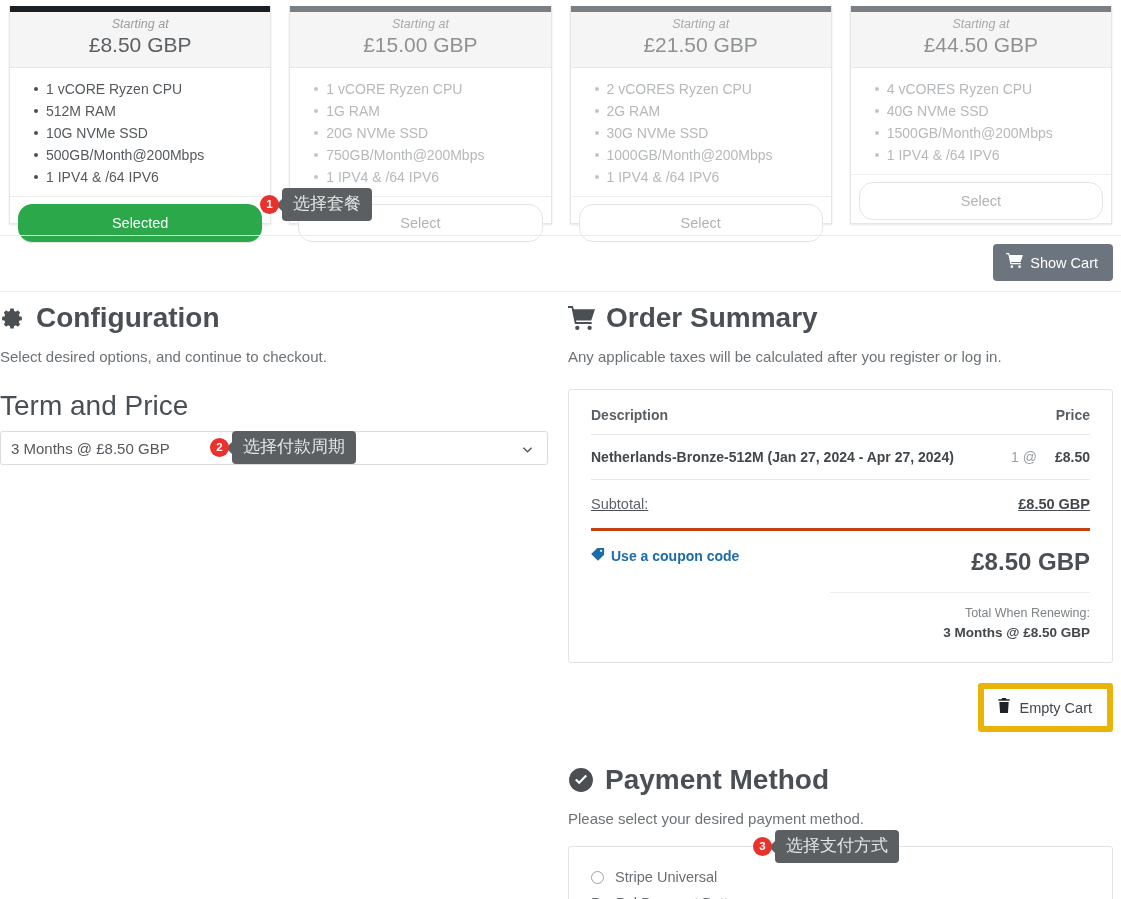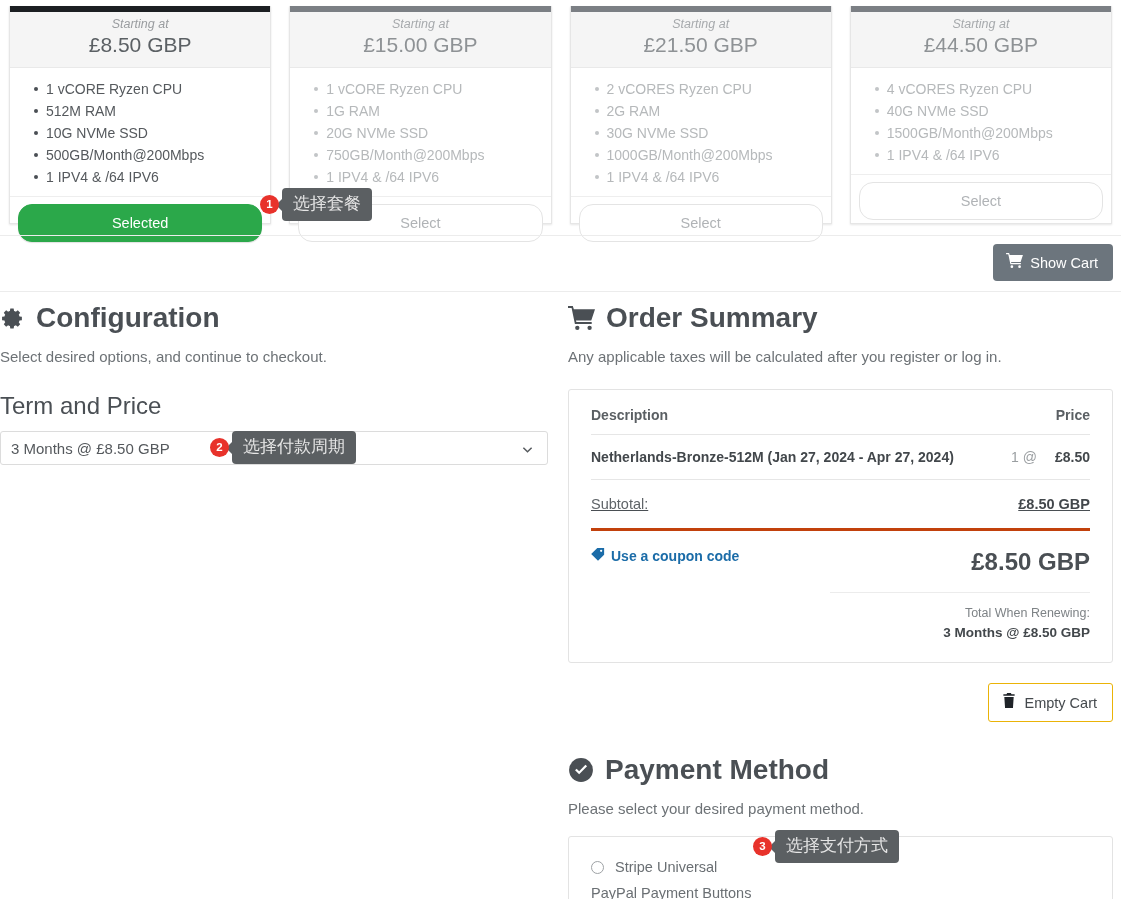--- a/index.html
+++ b/index.html
@@ -156,21 +156,21 @@
   h2.sec-title .ic { display: inline-flex; align-items: center; }
   .sec-sub {
     margin: 11px 0 0 0;
     font-size: 15px;
     line-height: 20px;
     color: #6d7276;
   }
 
   h3.sub-title {
     margin: 26px 0 0 0;
-    font-size: 24px;
+    font-size: 28px;
     line-height: 26px;
     font-weight: 400;
     color: #4a4f54;
   }
 
   .select-wrap { position: relative; margin-top: 12px; }
   .term-select {
     width: 548px;
     height: 34px;
     border: 1px solid #dcdcdc;
@@ -268,21 +268,21 @@
     font-weight: 700;
     color: #42474b;
     line-height: 19px;
     margin-top: 1px;
   }
 
   .btn-empty {
     margin-top: 20px;
     float: right;
     background: #ffffff;
-    border: 1px solid #eab308;
+    border: 6px solid #eab308;
     border-radius: 3px;
     font-size: 14.5px;
     line-height: 18px;
     color: #44494d;
     padding: 9px 15px 9px 13px;
     cursor: pointer;
     font-family: inherit;
     display: flex; align-items: center; gap: 8px;
   }
 

